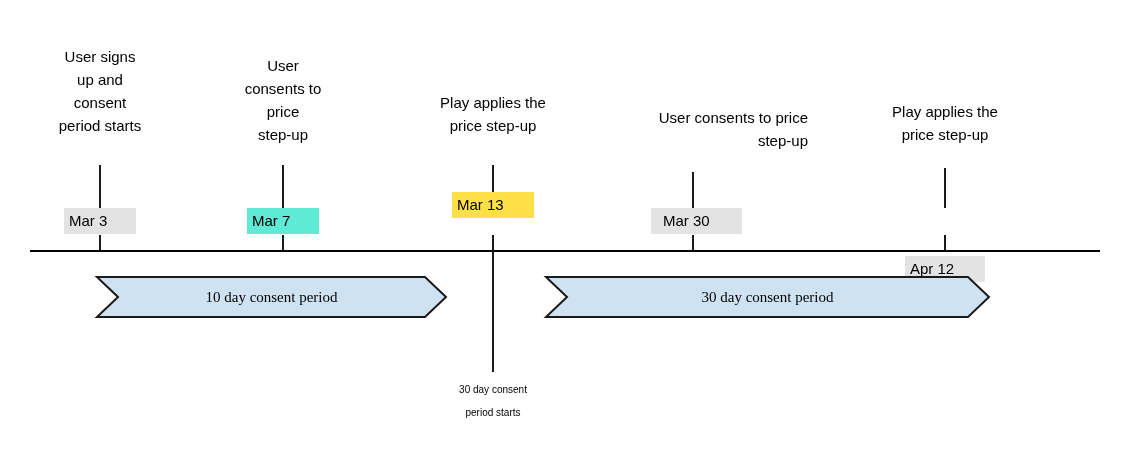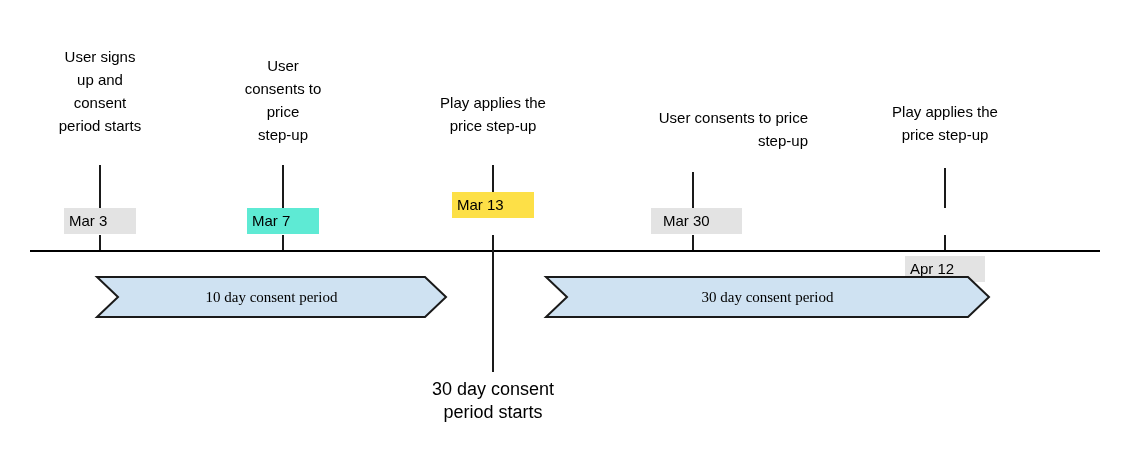--- a/index.html
+++ b/index.html
@@ -55,21 +55,21 @@
     font-size: 15px;
     line-height: 23px;
     text-align: center;
     white-space: pre-line;
     color: #000000;
   }
 
   
   .bottom-caption {
     position: absolute;
-    font-size: 18px;
+    font-size: 10px;
     line-height: 23px;
     text-align: center;
     white-space: pre-line;
     color: #000000;
   }
 
   
   .period-bar {
     position: absolute;
     font-family: Liberation Serif, serif;

